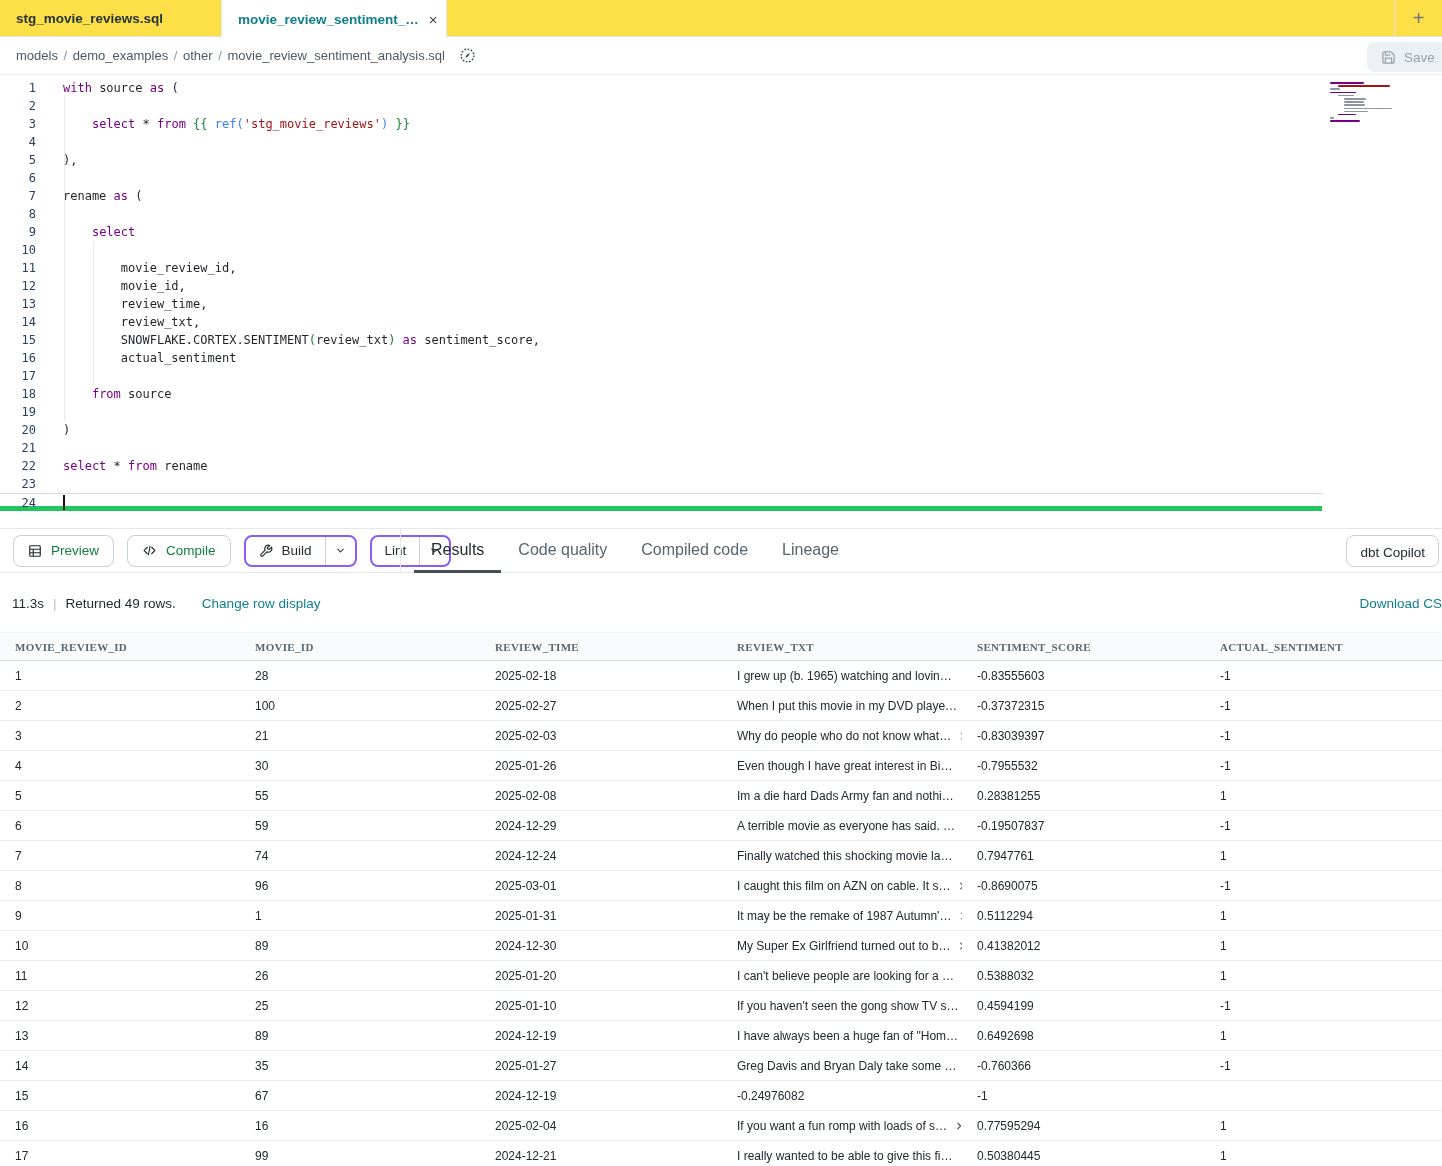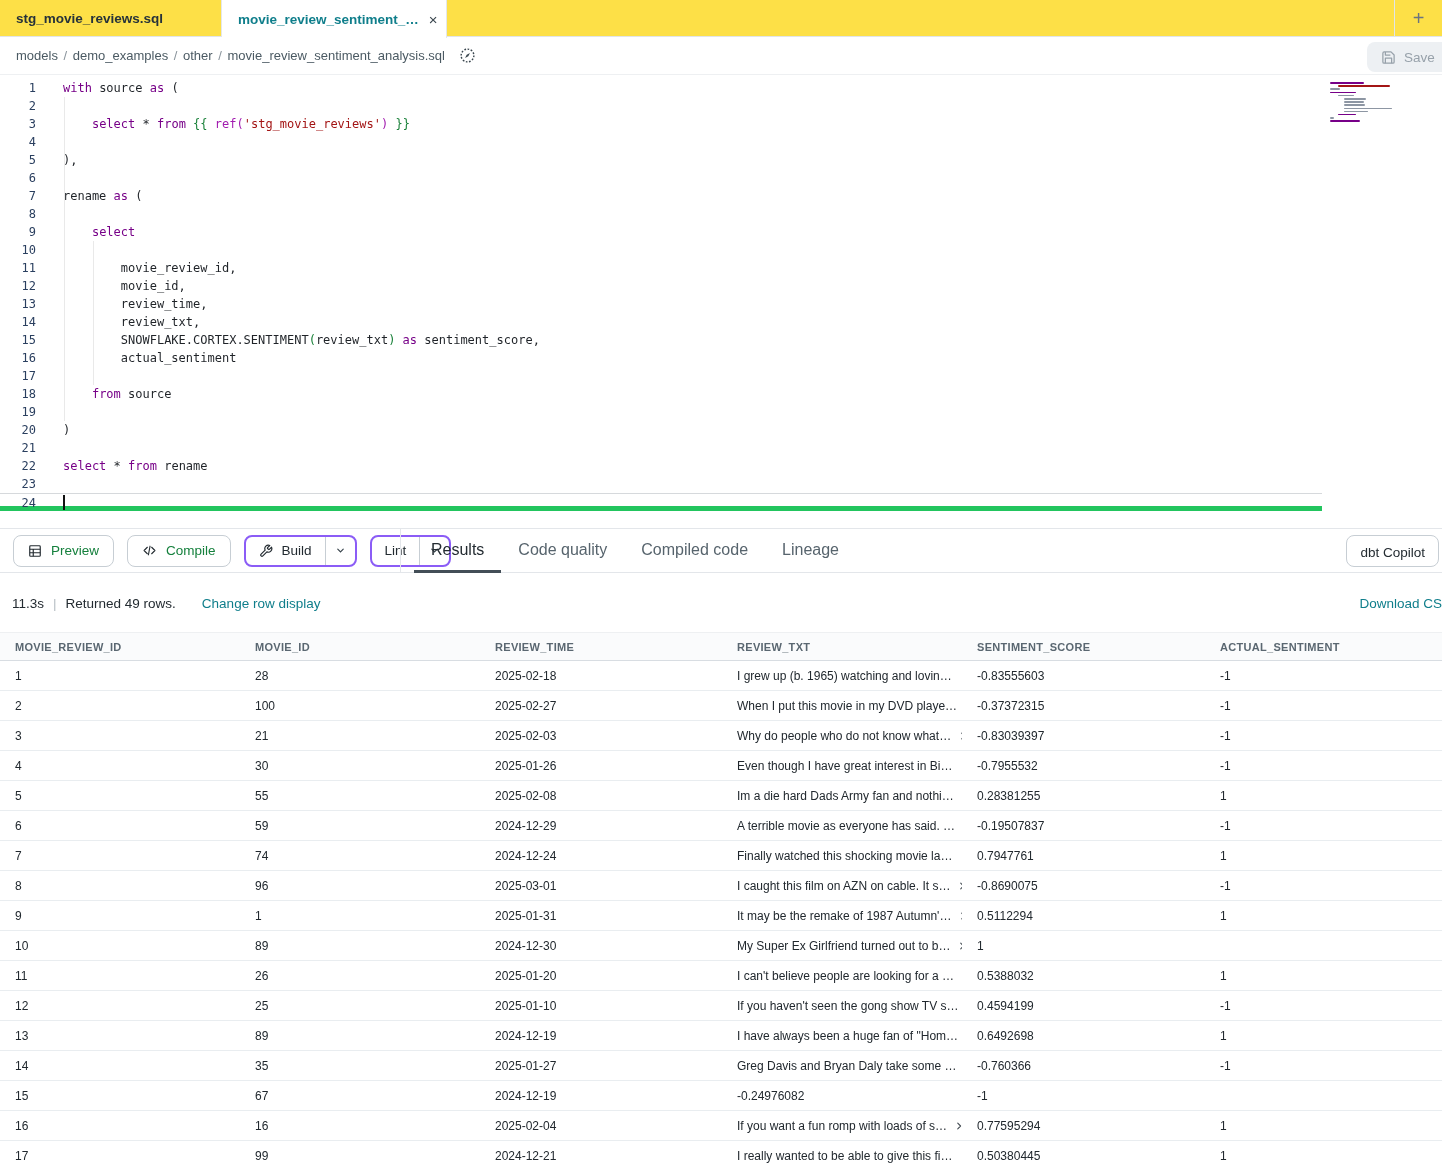--- a/index.html
+++ b/index.html
@@ -36,21 +36,21 @@
   .editor { position:absolute; top:75px; left:0; width:1442px; height:453px; background:#fff;
     font-family:"DejaVu Sans Mono", monospace; font-size:12px; padding-top:4px; }
   .cl { display:flex; height:18px; line-height:18px; }
   .ln { flex:0 0 36px; text-align:right; color:#2a3f5f; }
   .cc { white-space:pre; padding-left:27px; color:#1f2328; }
   .t-kw { color:#770088; }
   .t-pl { color:#1f2328; }
   .t-str { color:#a31515; }
   .t-jj { color:#188038; }
   .t-br { color:#188038; }
-  .t-fn { color:#a21caf; }
+  .t-fn { color:#3b82f6; }
   .cl.activeline { border-top:1px solid #d6d9dc; border-bottom:5px solid #22c55e; margin-right:120px; }
   .caret { display:inline-block; width:1.5px; height:15px; background:#111; vertical-align:-3px; }
   .guide { position:absolute; width:1px; background:#e9e9e9; }
   .g1 { left:64px; top:22px; height:324px; }
   .g2 { left:93px; top:166px; height:144px; }
   .minimap { position:absolute; left:1330px; top:7px; width:74px; height:48px; }
   .minimap div { height:1.6px; margin-bottom:1.6px; background:#8d96a3; border-radius:1px; }
   .minimap div:nth-child(1){width:34px;background:#770088;}
   .minimap div:nth-child(2){width:52px;margin-left:8px;background:#a31515;}
   .minimap div:nth-child(3){width:10px;}
@@ -91,21 +91,21 @@
     display:flex; align-items:center; padding-left:12px; font-size:13.5px; }
   .meta .pipe { color:#b6bdc3; padding:0 9px; }
   .link { color:#0f7e8b; cursor:pointer; }
   .meta .crd { margin-left:26px; }
   .dlcsv { position:absolute; right:-9px; top:0; height:58px; display:flex; align-items:center; }
 
   
   .rtable { position:absolute; top:632px; left:0; width:1442px; }
   .trow { display:grid; grid-template-columns:240px 240px 242px 240px 243px 1fr; }
   .thead { background:#fafbfc; border-top:1px solid #eef0f2; border-bottom:1px solid #d8dde2; height:29px; }
-  .thead .cell { font-size:11px; font-weight:700; color:#5a6771; letter-spacing:.3px; line-height:28px; }
+  .thead .cell { font-size:11px; font-weight:700; color:#5a6771; letter-spacing:.3px; line-height:28px;font-family:Liberation Serif, serif; }
   .cell { padding-left:15px; white-space:nowrap; overflow:hidden; }
   .drow { height:30px; border-bottom:1px solid #e9edf0; }
   .drow .cell { font-size:12px; color:#21282e; line-height:30px; }
   .rtcell { display:flex; align-items:center; gap:7px; }
   .rtcell .txt { white-space:nowrap; }
   .expander { display:inline-flex; color:#444c53; cursor:pointer; flex:0 0 auto; }
 </style>
 </head>
 <body>
 
@@ -469,20 +469,21 @@
         <div class="cell">89</div>
         <div class="cell">2024-12-30</div>
         <div class="cell rtcell">
           <span class="txt">My Super Ex Girlfriend turned out to b…</span>
           <span class="expander">
             <svg width="10" height="10" viewBox="0 0 16 16" fill="none" stroke="currentColor" stroke-width="1.8" stroke-linecap="round" stroke-linejoin="round">
               <path d="M6 3.5L10.5 8 6 12.5"></path>
             </svg>
           </span>
         </div>
+        <div class="cell">0.41382012</div>
         <div class="cell">1</div>
       </div>
       <div class="trow drow">
         <div class="cell">11</div>
         <div class="cell">26</div>
         <div class="cell">2025-01-20</div>
         <div class="cell rtcell">
           <span class="txt">I can't believe people are looking for a …</span>
           <span class="expander">
             <svg width="10" height="10" viewBox="0 0 16 16" fill="none" stroke="currentColor" stroke-width="1.8" stroke-linecap="round" stroke-linejoin="round">

